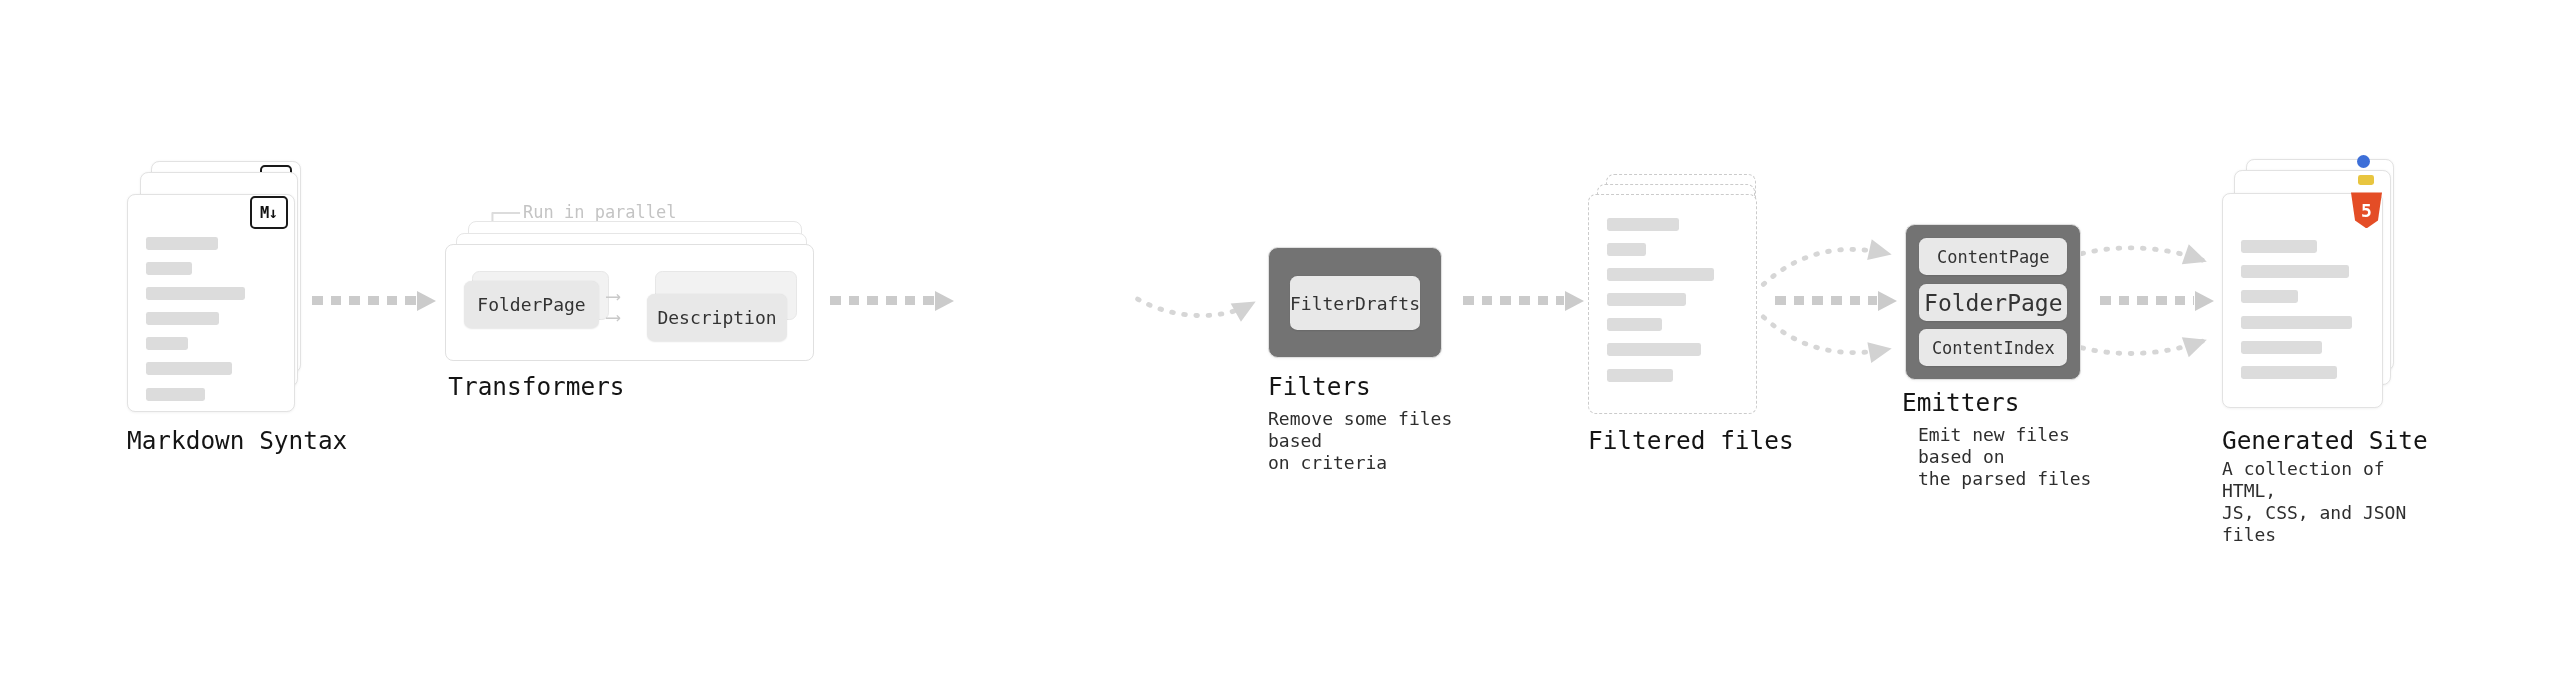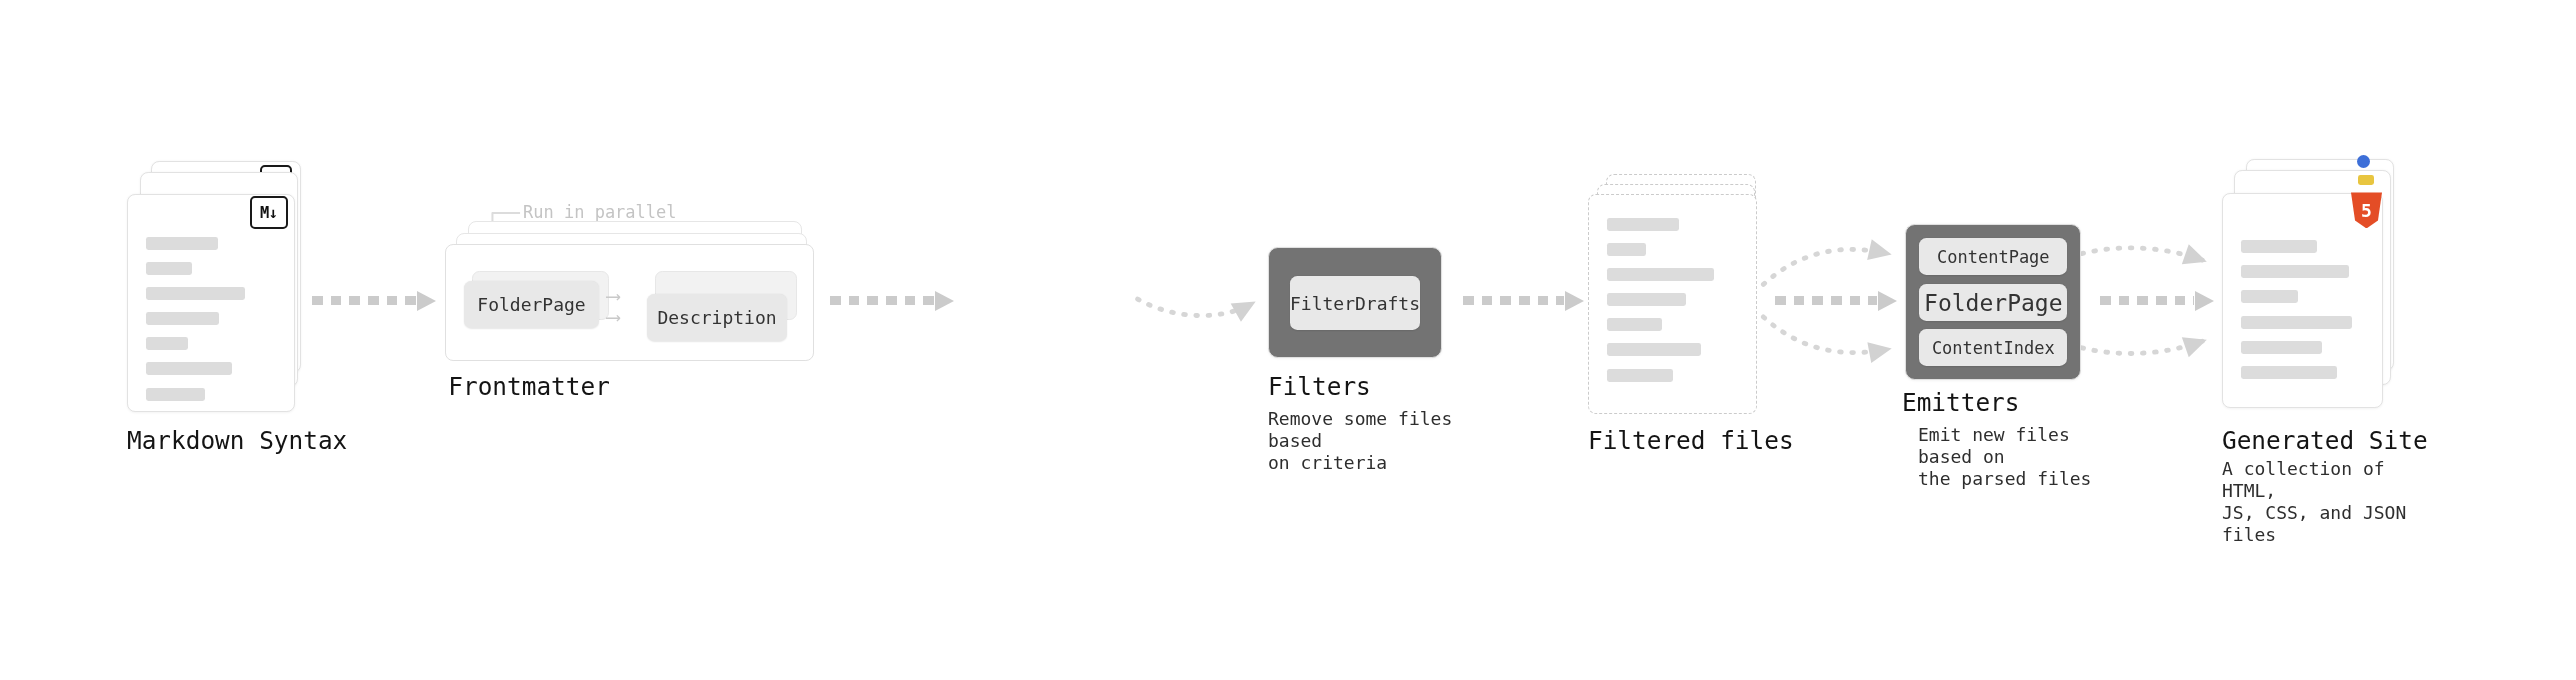--- a/index.html
+++ b/index.html
@@ -103,21 +103,21 @@
     <div class="tf-ghost" style="left:23px;top:21px;width:332px;height:114px"></div>
     <div class="tf-ghost" style="left:11.4px;top:32.5px;width:349px;height:115px"></div>
     <div class="tf-main" style="left:0;top:44px;width:367px;height:115px">
       <div class="node-ghost" style="left:26px;top:26px;width:135px;height:47px"></div>
       <div class="node-ghost" style="left:209px;top:26px;width:140px;height:47px"></div>
       <div class="node" style="left:18px;top:36px;width:135px;height:47px">FolderPage</div>
       <span class="flow-arrow" style="left:161px;top:41px">⟶</span>
       <span class="flow-arrow" style="left:161px;top:62px">⟶</span>
       <div class="node" style="left:201px;top:49px;width:140px;height:47px">Description</div>
     </div>
-    <div class="stage-label" style="left:3.3px;top:172px">Frontmatter</div>
+    <div class="stage-label" style="left:3.3px;top:172px">Transformers</div>
   </div>
 
 
   <div class="stage" style="left:1588px;top:174px;width:203px;height:276px">
     <div class="doc dashed" style="left:18px;top:0;width:148px;height:210px"></div>
     <div class="doc dashed" style="left:9px;top:9.8px;width:156px;height:213px"></div>
     <div class="doc dashed" style="left:0;top:19.5px;width:167px;height:218px">
       <div class="bars" style="top:23px">
         <div class="bar" style="width:55%"></div>
         <div class="bar" style="width:30%"></div>

